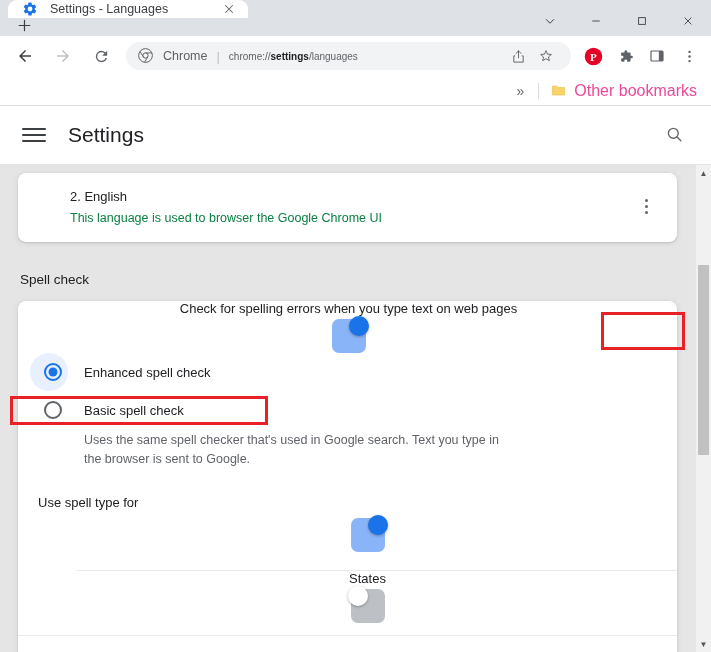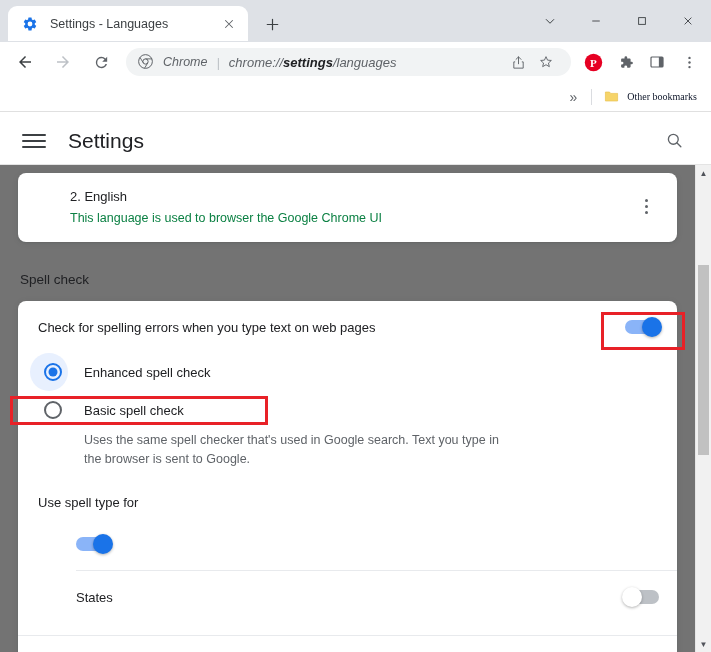--- a/index.html
+++ b/index.html
@@ -6,23 +6,24 @@
   html, body {
     width: 711px; height: 652px;
     font-family: "Liberation Sans", sans-serif;
     background: #ffffff;
     overflow: hidden;
   }
   .window { width: 711px; height: 652px; position: relative; background: #fff; }
 
   
   .titlebar {
-    height: 42px; background: #dee1e6; position: relative;
-    display: flex; align-items: flex-end;
+    height: 36px; background: #dee1e6; position: relative;
+    display: flex; 
     border-bottom: 1px solid #dee1e6;
+    flex-direction: column;
   }
   .tab {
     margin-left: 8px; width: 240px; height: 35px;
     background: #ffffff; border-radius: 9px 9px 0 0;
     display: flex; align-items: center; padding: 0 10px 0 14px;
     position: relative;
   }
   .tab-favicon { width: 16px; height: 16px; flex: 0 0 16px; margin-right: 12px; }
   .tab-title {
     flex: 1; font-size: 12.5px; color: #3c4043;
@@ -55,26 +56,25 @@
   }
   .nav-btn {
     width: 32px; height: 32px; margin: 0 3px;
     display: flex; align-items: center; justify-content: center;
     border-radius: 50%; flex: 0 0 32px;
   }
   .omnibox {
     flex: 1; height: 28px; background: #f1f3f4; border-radius: 14px;
     display: flex; align-items: center; padding: 0 12px; margin: 0 6px;
     min-width: 0;
-    font-style: italic;
   }
   .chrome-logo { width: 16px; height: 16px; flex: 0 0 16px; margin-right: 9px; }
   .omni-label { font-size: 12.5px; color: #5f6368; white-space: nowrap; }
   .omni-sep { color: #bdc1c6; margin: 0 9px; font-size: 13px; }
-  .omni-url { font-size: 13px; color: #5f6368; white-space: nowrap; }
+  .omni-url { font-size: 10px; color: #5f6368; white-space: nowrap; }
   .omni-url b { color: #202124; font-weight: 700; }
   .omni-actions { margin-left: auto; display: flex; align-items: center; gap: 2px; }
   .omni-icon {
     width: 26px; height: 26px;
     display: flex; align-items: center; justify-content: center;
     color: #5f6368;
   }
   .tb-icon {
     width: 30px; height: 30px; flex: 0 0 30px;
     display: flex; align-items: center; justify-content: center;
@@ -84,62 +84,62 @@
   
   .bookmarks {
     height: 30px; background: #ffffff;
     display: flex; align-items: center; justify-content: flex-end;
     padding: 0 8px; border-bottom: 1px solid #e0e0e0;
   }
   .bm-overflow { color: #5f6368; font-size: 14px; padding: 0 8px; }
   .bm-divider { width: 1px; height: 16px; background: #dadce0; margin: 0 6px; }
   .bm-item { display: flex; align-items: center; padding: 3px 6px; border-radius: 4px; }
   .folder-icon { width: 16px; height: 16px; flex: 0 0 16px; margin-right: 7px; }
-  .bm-label { font-size: 10px; color: #0f172a; white-space: nowrap; font-family: Liberation Serif, serif; }
+  .bm-label { font-size: 16px; color: #ec4899; white-space: nowrap; }
 
   
   .settings-header {
     height: 58px; background: #ffffff;
     display: flex; align-items: center; padding: 0 22px;
     border-bottom: 1px solid #ffffff;
   }
   .hamburger { width: 24px; height: 24px; flex: 0 0 24px; display: flex; flex-direction: column; justify-content: center; gap: 4px; }
   .hamburger span { display: block; height: 2px; background: #3c4043; border-radius: 1px; }
   .settings-title { font-size: 21px; color: #202124; margin-left: 22px; }
   .header-search { margin-left: auto; width: 30px; height: 30px; display: flex; align-items: center; justify-content: center; color: #5f6368; }
 
   
   .content-wrap {
     position: absolute; left: 0; right: 0; top: 164px; bottom: 0;
     background: #ffffff; border-top: 1px solid #e4e4e4;
     display: flex;
   }
   .content {
     flex: 1; position: relative; overflow: hidden;
-    background: #737373; padding: 0 18px;
+    background: #e5e5e5; padding: 0 18px;
   }
 
   .card {
     background: #fff; border-radius: 8px;
     box-shadow: 0 1px 2px rgba(60,64,67,.18), 0 1px 6px rgba(60,64,67,.10);
     margin-top: 8px;
   }
   .lang-card { padding: 14px 18px 14px 52px; display: flex; align-items: flex-start; min-height: 58px; }
   .lang-main { flex: 1; }
   .lang-title { font-size: 13px; color: #202124; line-height: 20px; }
   .lang-sub { font-size: 12.5px; color: #0b8043; line-height: 20px; margin-top: 1px; }
   .dots-btn { width: 26px; height: 26px; display: flex; flex-direction: column; align-items: center; justify-content: center; gap: 3px; margin-top: 6px; }
   .dots-btn i { display: block; width: 3px; height: 3px; border-radius: 50%; background: #5f6368; }
 
   .section-title { font-size: 13.5px; color: #202124; margin: 30px 0 0 2px; }
 
   .spell-card { margin-top: 14px; padding: 0; }
   .row {
     display: flex; align-items: center;
-    padding: 0 18px 0 20px; min-height: 52px;
+    padding: 0 18px 0 20px; min-height: 52px; flex-direction: column;
   }
   .row-label { font-size: 13px; color: #202124; flex: 1; }
 
   
   .toggle { width: 34px; height: 14px; border-radius: 7px; position: relative; flex: 0 0 34px; }
   .toggle.on { background: #8ab4f8; }
   .toggle.off { background: #bdc1c6; }
   .toggle .knob {
     position: absolute; top: -3px; width: 20px; height: 20px; border-radius: 50%;
     box-shadow: 0 1px 3px rgba(0,0,0,.3);

